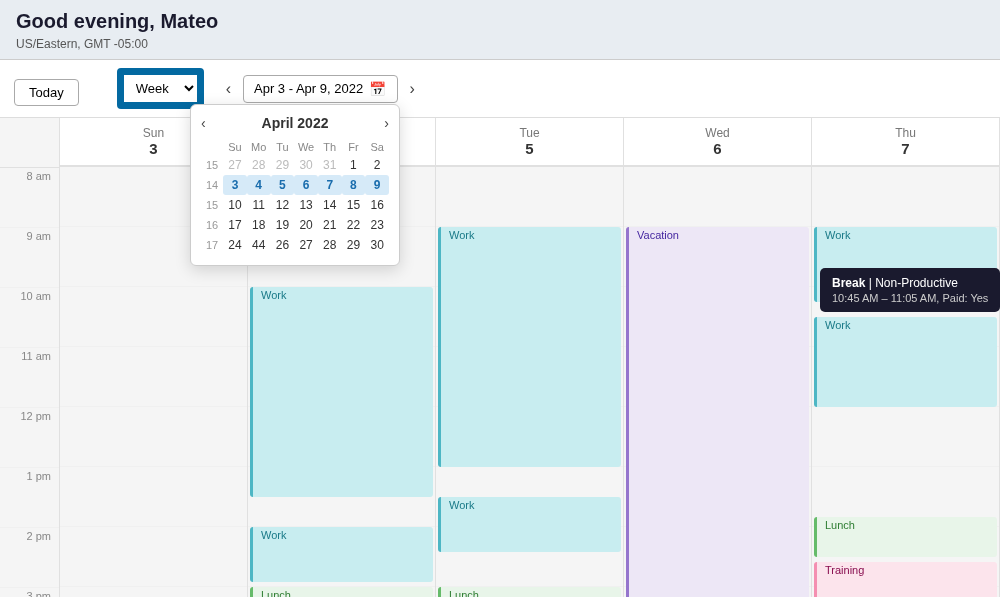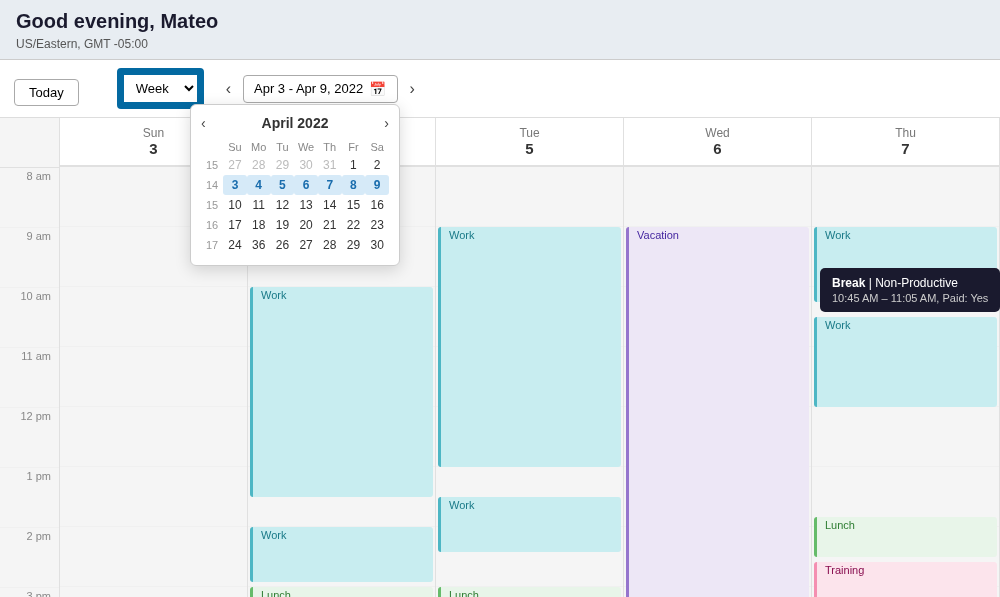--- a/index.html
+++ b/index.html
@@ -334,21 +334,21 @@
             <td>18</td>
             <td>19</td>
             <td>20</td>
             <td>21</td>
             <td>22</td>
             <td>23</td>
           </tr>
           <tr>
             <td class="week-num">17</td>
             <td>24</td>
-            <td>36</td>
+            <td>44</td>
             <td>26</td>
             <td>27</td>
             <td>28</td>
             <td>29</td>
             <td>30</td>
           </tr>
         </tbody>
     </table>
   </div>
 </div>

